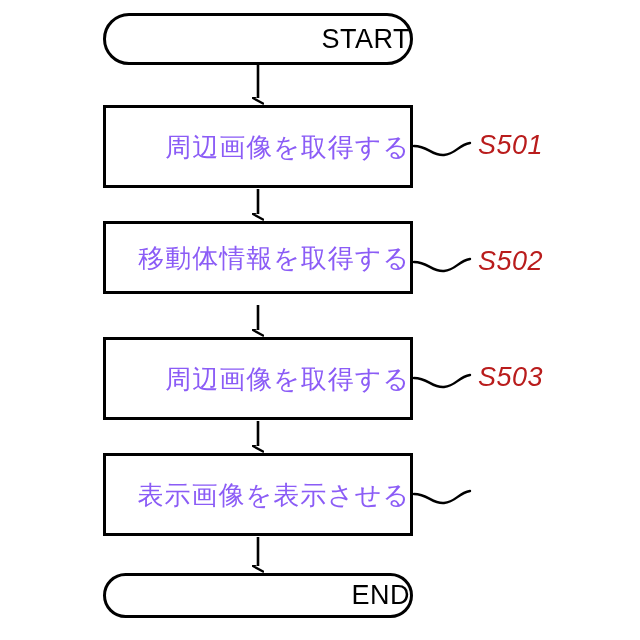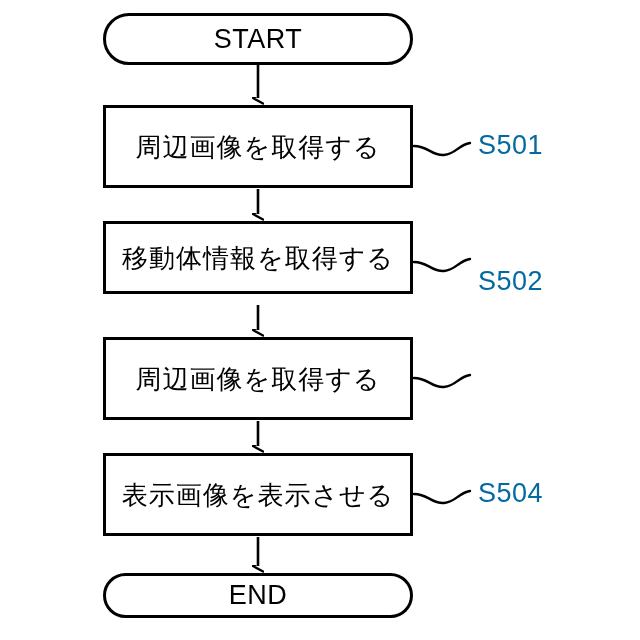--- a/index.html
+++ b/index.html
@@ -25,21 +25,21 @@
   }
 
   
   .node {
     position: absolute;
     box-sizing: border-box;
     border: 3px solid #000000;
     background: #ffffff;
     display: flex;
     align-items: center;
-    justify-content: center;
+    justify-content: flex-end;
     text-align: center;
   }
 
   .terminator {
     border-radius: 26px;
   }
 
   .process { border-radius: 0; }
 
   .node-label-en {
@@ -47,32 +47,33 @@
     letter-spacing: 0.5px;
     line-height: 1;
     color: #000000;
   }
 
   .node-label-jp {
     font-family: "DejaVu Sans", "Liberation Sans", sans-serif;
     font-size: 26px;
     letter-spacing: 1px;
     line-height: 1;
-    color: #000000;
+    color: #8b5cf6;
     white-space: nowrap;
   }
 
   
   .step-label {
     position: absolute;
     font-size: 27px;
     letter-spacing: 0.5px;
     line-height: 1;
-    color: #0369a1;
+    color: #b91c1c;
     white-space: nowrap;
+    font-style: italic;
   }
 
   .arrow-connector {
     position: absolute;
   }
 </style>
 </head>
 <body>
 
 <div id="flowchart-canvas">
@@ -118,16 +119,16 @@
 
   <div class="node process" style="left:103px; top:453px; width:310px; height:83px;">
     <span class="node-label-jp">表示画像を表示させる</span>
   </div>
 
   <div class="node terminator" style="left:103px; top:573px; width:310px; height:45px;">
     <span class="node-label-en">END</span>
   </div>
 
   <div class="step-label" style="left:478px; top:132px;">S501</div>
-  <div class="step-label" style="left:478px; top:248px;margin-top:20px;">S502</div>
-  <div class="step-label" style="left:478px; top:480px;">S504</div>
+  <div class="step-label" style="left:478px; top:248px;">S502</div>
+  <div class="step-label" style="left:478px; top:364px;">S503</div>
 
 </div>
 
 </body></html>

